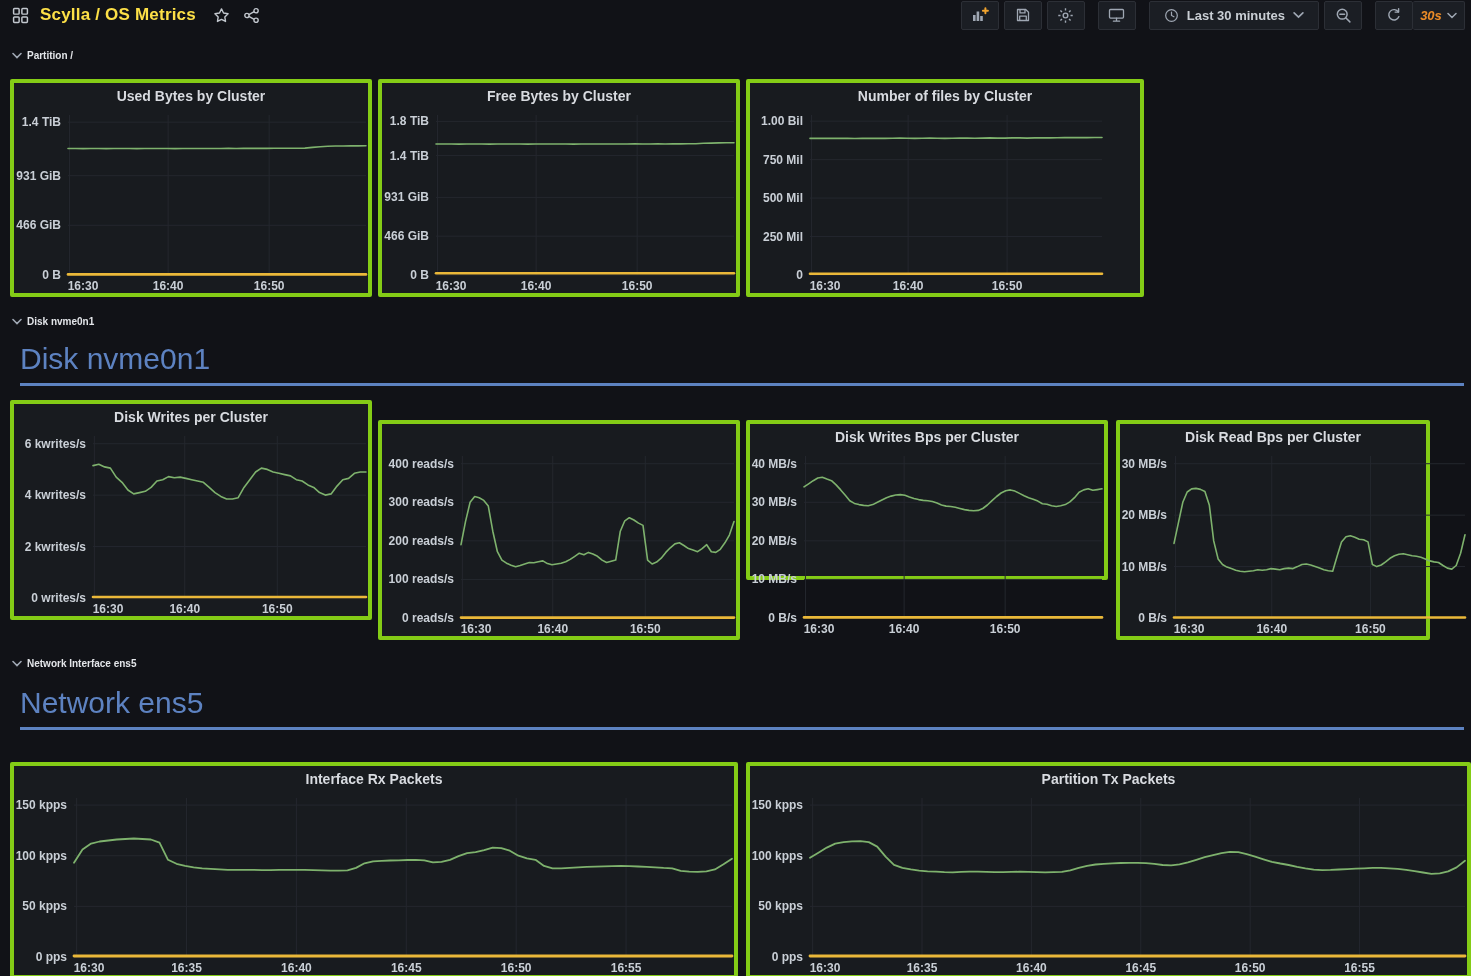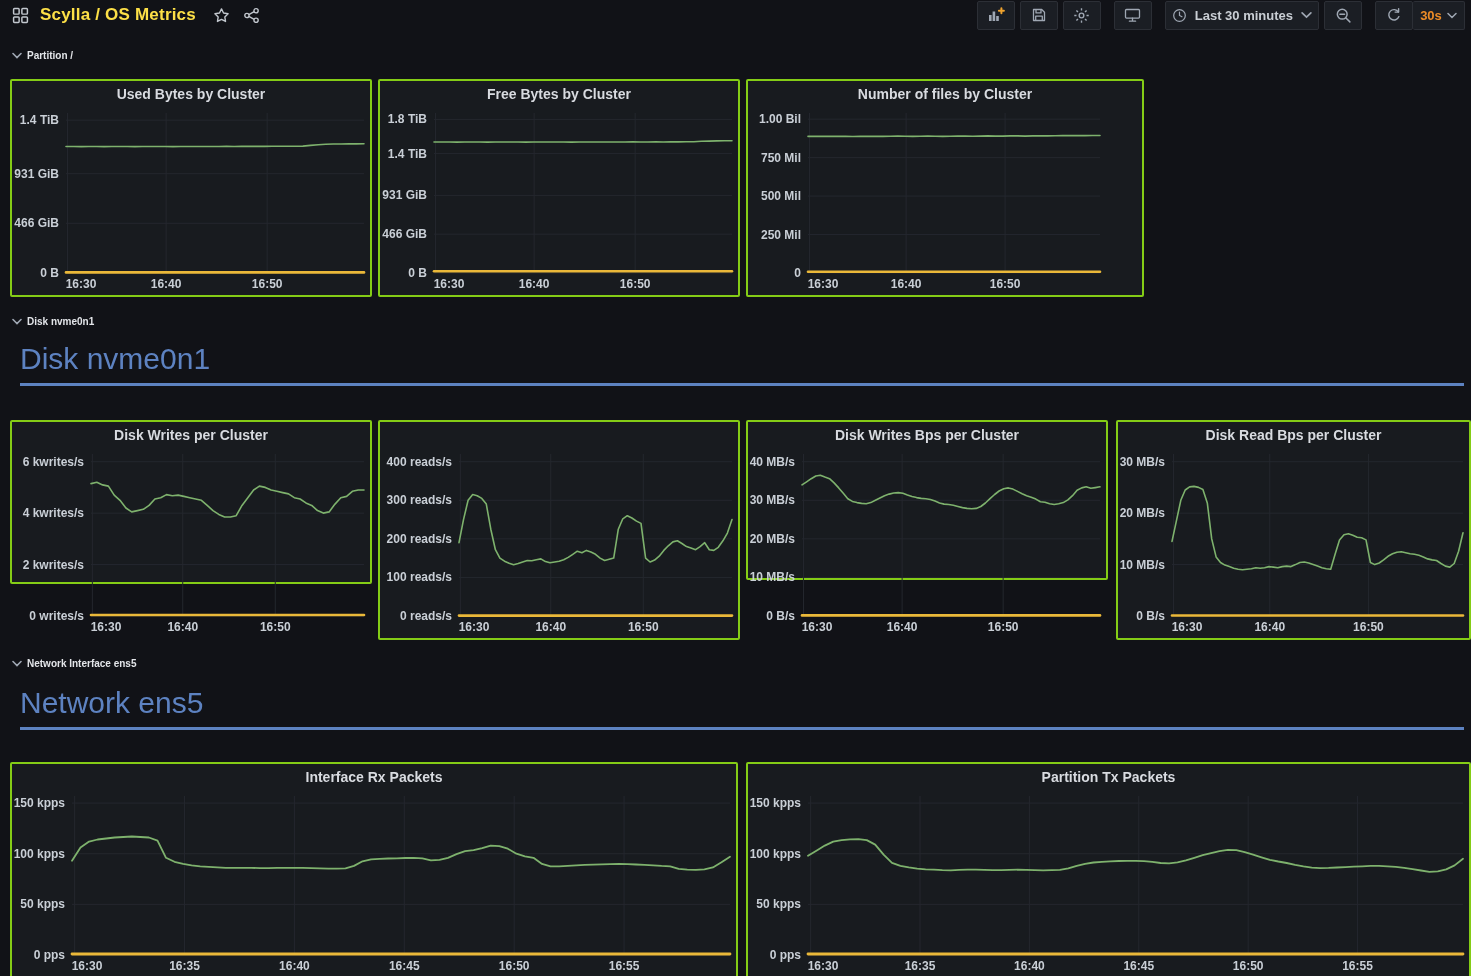--- a/index.html
+++ b/index.html
@@ -16,43 +16,43 @@
   }
   .hdr-left { display:flex; align-items:center; gap:10px; }
   .hdr-title { font-size:17px; font-weight:600; color:#fde047; letter-spacing:.2px; margin-right:6px; }
   .hdr-ic { display:flex; align-items:center; justify-content:center; width:20px; height:20px; cursor:pointer; }
   .hdr-right { display:flex; align-items:center; }
   .tbtn {
     height:29px; min-width:38px; background:#1b1e24; border:1px solid #2c2f36;
     border-radius:2px; display:flex; align-items:center; justify-content:center;
     margin-left:5px; cursor:pointer; color:#9fa7b3;
   }
-  .tbtn.wide { padding:0 6px; gap:8px; }
+  .tbtn.wide { padding:0 14px; gap:8px; }
   .tbtn .tlabel { font-size:13px; font-weight:600; color:#c9ced4; white-space:nowrap; }
   .tbtn.spaced { margin-left:13px; }
-  .btn-group { display:flex; margin-left:13px; }
+  .btn-group { display:flex; margin-left:13px;font-style:italic; }
   .btn-group .tbtn { margin-left:0; }
   .btn-group .tbtn + .tbtn { border-left:none; }
   .interval-label { font-size:13px; font-weight:700; color:#eb8b27; margin-right:5px; }
   
   .section-row {
     position:absolute; left:12px; display:flex; align-items:center; gap:5px;
     height:18px; cursor:pointer;
   }
   .section-label { font-size:10px; font-weight:700; color:#e3e5e9; }
   
   .big-heading {
     position:absolute; left:20px; right:7px;
     font-size:30px; font-weight:400; color:var(--accent,#5d82c1);
     padding-bottom:7px; border-bottom:3px solid var(--accent,#5d82c1);
     line-height:34px;
   }
   
   .panel {
-    position:absolute; background:#181b1f; border:2px solid #84cc16; border-radius:2px;
+    position:absolute; background:#181b1f; border:4px solid #84cc16; border-radius:2px;
   }
   .panel-title {
     position:absolute; top:0; left:0; right:0; height:26px;
     display:flex; align-items:center; justify-content:center;
     font-size:14px; font-weight:700; color:#d8dbe0; cursor:pointer;
   }
   .chart { position:absolute; top:26px; left:0; right:0; bottom:2px; }
   svg text { font-family:"Liberation Sans", sans-serif; }
 </style>
 </head>
@@ -231,21 +231,21 @@
         <line x1="60" y1="166" x2="352" y2="166" stroke="#24272e" stroke-width="1"></line>
         <text x="53" y="170" text-anchor="end" font-size="12" font-weight="600" fill="#c9cfd6">0</text>
         <text x="75" y="181" text-anchor="middle" font-size="12" font-weight="600" fill="#c9cfd6">16:30</text>
         <text x="158.11200000000002" y="181" text-anchor="middle" font-size="12" font-weight="600" fill="#c9cfd6">16:40</text>
         <text x="257.1" y="181" text-anchor="middle" font-size="12" font-weight="600" fill="#c9cfd6">16:50</text>
         <polyline points="60.0,29.4 67.5,29.2 75.0,29.4 82.5,29.4 89.9,29.2 97.4,29.4 104.9,29.5 112.4,29.4 119.9,29.2 127.4,29.4 134.9,29.4 142.4,29.2 149.8,29.1 157.3,29.2 164.8,29.4 172.3,29.2 179.8,29.1 187.3,29.2 194.8,29.4 202.3,29.2 209.7,29.1 217.2,29.1 224.7,29.2 232.2,29.1 239.7,28.9 247.2,29.1 254.7,29.1 262.2,28.9 269.6,28.9 277.1,29.1 284.6,28.9 292.1,28.8 299.6,28.9 307.1,28.8 314.6,28.6 322.1,28.5 329.5,28.6 337.0,28.6 344.5,28.5 352.0,28.5" fill="none" stroke="#7eb26d" stroke-width="1.6" stroke-linejoin="round" stroke-linecap="round"></polyline>
         <polyline points="60.0,164.8 352.0,164.8" fill="none" stroke="#eab839" stroke-width="2.6" stroke-linejoin="round" stroke-linecap="round"></polyline>
       </svg></div>
 </div>
 
-<div class="panel" style="left:10px;top:420px;width:362px;height:164px">
+<div class="panel" style="left:10px;top:400px;width:362px;height:220px">
   <div class="panel-title">Disk Writes per Cluster</div>
   <div class="chart"><svg width="360" height="190" xmlns="http://www.w3.org/2000/svg">
         <line x1="80.365" y1="6" x2="80.365" y2="168" stroke="#24272e" stroke-width="1"></line>
         <line x1="170.728" y1="6" x2="170.728" y2="168" stroke="#24272e" stroke-width="1"></line>
         <line x1="263.275" y1="6" x2="263.275" y2="168" stroke="#24272e" stroke-width="1"></line>
         <line x1="79" y1="13.714285714285705" x2="352" y2="13.714285714285705" stroke="#24272e" stroke-width="1"></line>
         <text x="72" y="17.714285714285705" text-anchor="end" font-size="12" font-weight="600" fill="#c9cfd6">6 kwrites/s</text>
         <line x1="79" y1="65.14285714285714" x2="352" y2="65.14285714285714" stroke="#24272e" stroke-width="1"></line>
         <text x="72" y="69.14285714285714" text-anchor="end" font-size="12" font-weight="600" fill="#c9cfd6">4 kwrites/s</text>
         <line x1="79" y1="116.57142857142857" x2="352" y2="116.57142857142857" stroke="#24272e" stroke-width="1"></line>
@@ -297,21 +297,21 @@
         <text x="47" y="133.42857142857142" text-anchor="end" font-size="12" font-weight="600" fill="#c9cfd6">10 MB/s</text>
         <line x1="54" y1="168" x2="352" y2="168" stroke="#24272e" stroke-width="1"></line>
         <text x="47" y="172" text-anchor="end" font-size="12" font-weight="600" fill="#c9cfd6">0 B/s</text>
         <text x="69" y="183" text-anchor="middle" font-size="12" font-weight="600" fill="#c9cfd6">16:30</text>
         <text x="154.128" y="183" text-anchor="middle" font-size="12" font-weight="600" fill="#c9cfd6">16:40</text>
         <text x="255.15" y="183" text-anchor="middle" font-size="12" font-weight="600" fill="#c9cfd6">16:50</text>
         <polyline points="54.0,36.9 58.6,33.8 63.2,30.7 67.8,28.0 72.3,27.2 76.9,29.1 81.5,30.7 86.1,34.9 90.7,39.9 95.3,45.3 99.8,50.7 104.4,53.4 109.0,54.6 113.6,55.4 118.2,55.8 122.8,54.6 127.4,52.3 131.9,50.0 136.5,47.7 141.1,46.1 145.7,45.0 150.3,44.6 154.9,45.3 159.4,46.9 164.0,48.4 168.6,49.6 173.2,50.4 177.8,50.7 182.4,51.5 187.0,53.1 191.5,55.0 196.1,56.1 200.7,56.5 205.3,57.3 209.9,58.5 214.5,59.6 219.0,60.4 223.6,60.8 228.2,60.4 232.8,58.5 237.4,55.0 242.0,50.7 246.6,46.5 251.1,43.0 255.7,40.7 260.3,39.9 264.9,41.1 269.5,43.4 274.1,45.7 278.6,47.7 283.2,49.2 287.8,51.1 292.4,53.8 297.0,54.2 301.6,55.8 306.2,56.5 310.7,55.8 315.3,54.6 319.9,51.9 324.5,47.7 329.1,42.3 333.7,39.9 338.2,38.8 342.8,40.3 347.4,39.6 352.0,38.8" fill="none" stroke="#7eb26d" stroke-width="1.6" stroke-linejoin="round" stroke-linecap="round"></polyline>
         <polyline points="54.0,167.4 352.0,167.4" fill="none" stroke="#eab839" stroke-width="2.6" stroke-linejoin="round" stroke-linecap="round"></polyline>
       </svg></div>
 </div>
-<div class="panel" style="left:1116px;top:420px;width:355px;height:220px">
+<div class="panel" style="left:1116px;top:420px;width:314px;height:220px">
   <div class="panel-title">Disk Read Bps per Cluster</div>
   <div class="chart"><svg width="353" height="190" xmlns="http://www.w3.org/2000/svg">
         <line x1="55.455" y1="6" x2="55.455" y2="168" stroke="#24272e" stroke-width="1"></line>
         <line x1="151.776" y1="6" x2="151.776" y2="168" stroke="#24272e" stroke-width="1"></line>
         <line x1="250.425" y1="6" x2="250.425" y2="168" stroke="#24272e" stroke-width="1"></line>
         <line x1="54" y1="13.714285714285722" x2="345" y2="13.714285714285722" stroke="#24272e" stroke-width="1"></line>
         <text x="47" y="17.714285714285722" text-anchor="end" font-size="12" font-weight="600" fill="#c9cfd6">30 MB/s</text>
         <line x1="54" y1="65.14285714285714" x2="345" y2="65.14285714285714" stroke="#24272e" stroke-width="1"></line>
         <text x="47" y="69.14285714285714" text-anchor="end" font-size="12" font-weight="600" fill="#c9cfd6">20 MB/s</text>
         <line x1="54" y1="116.57142857142857" x2="345" y2="116.57142857142857" stroke="#24272e" stroke-width="1"></line>

